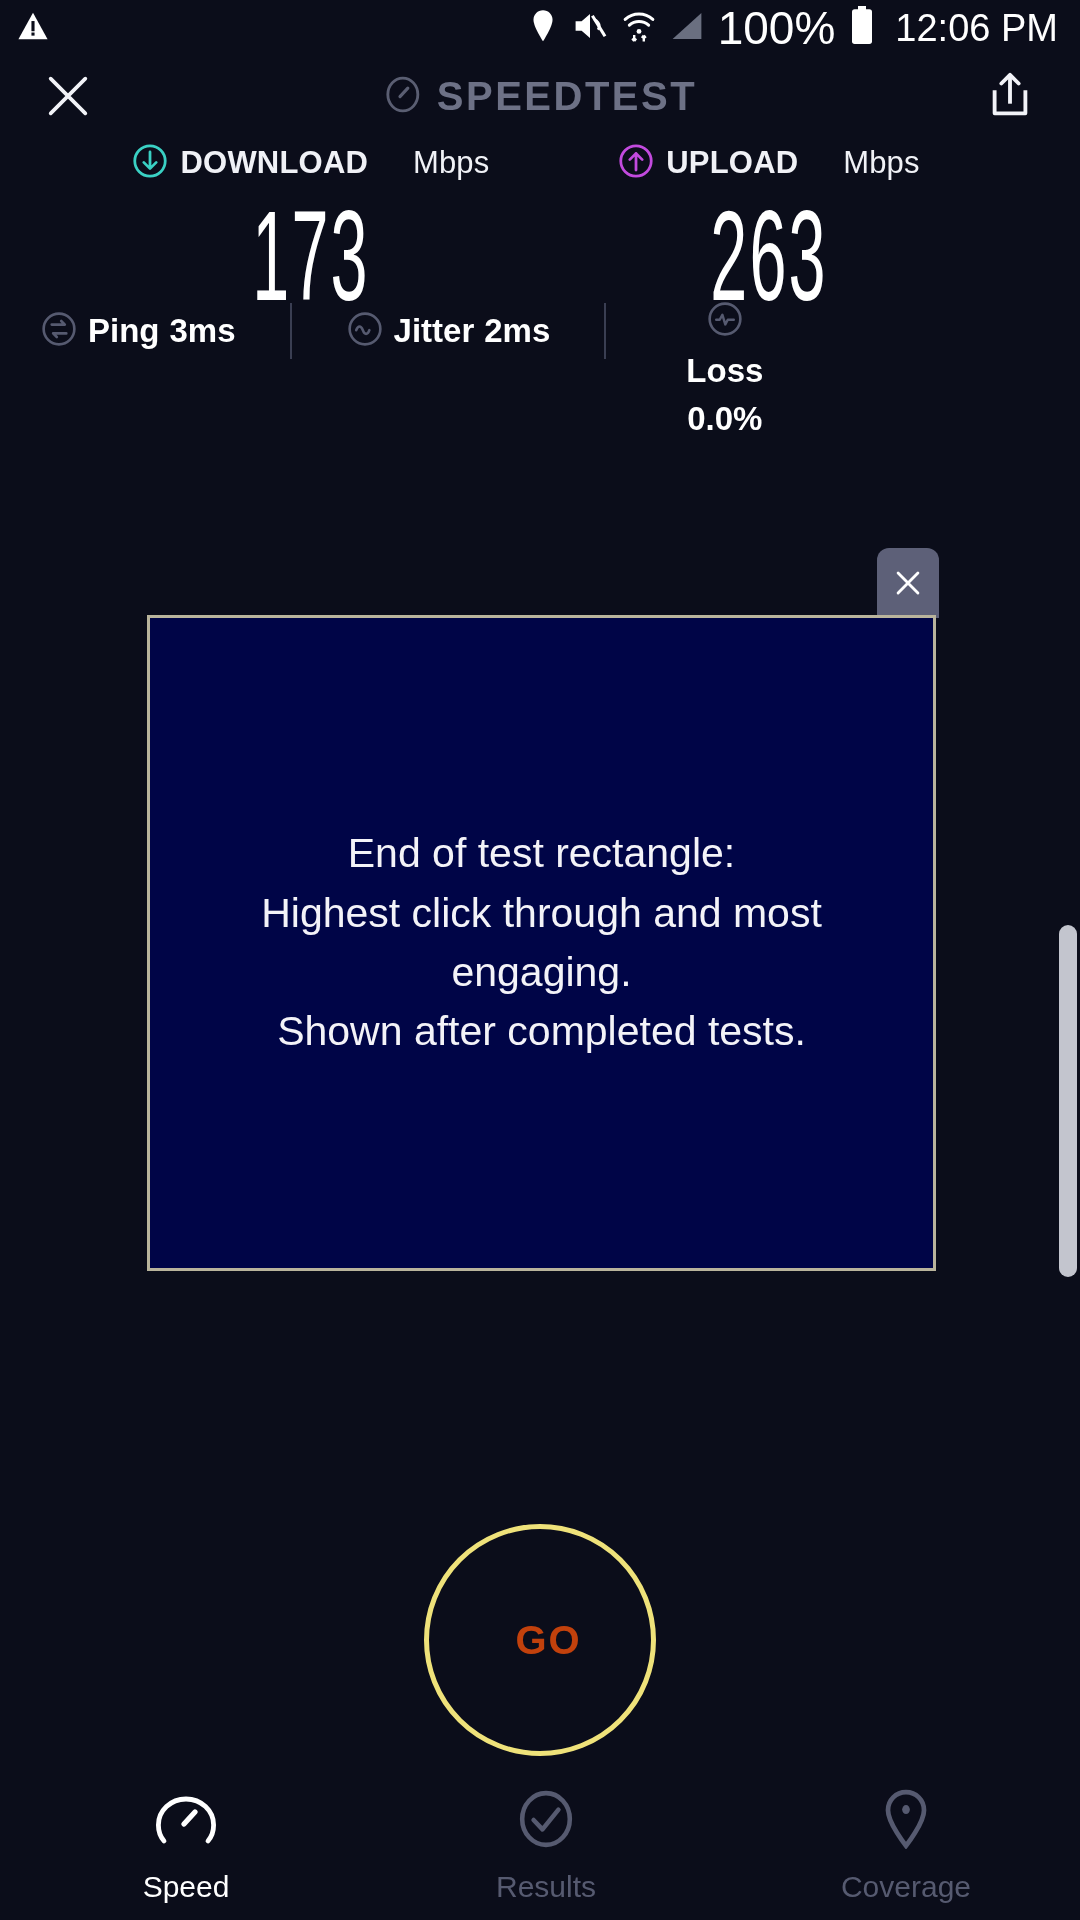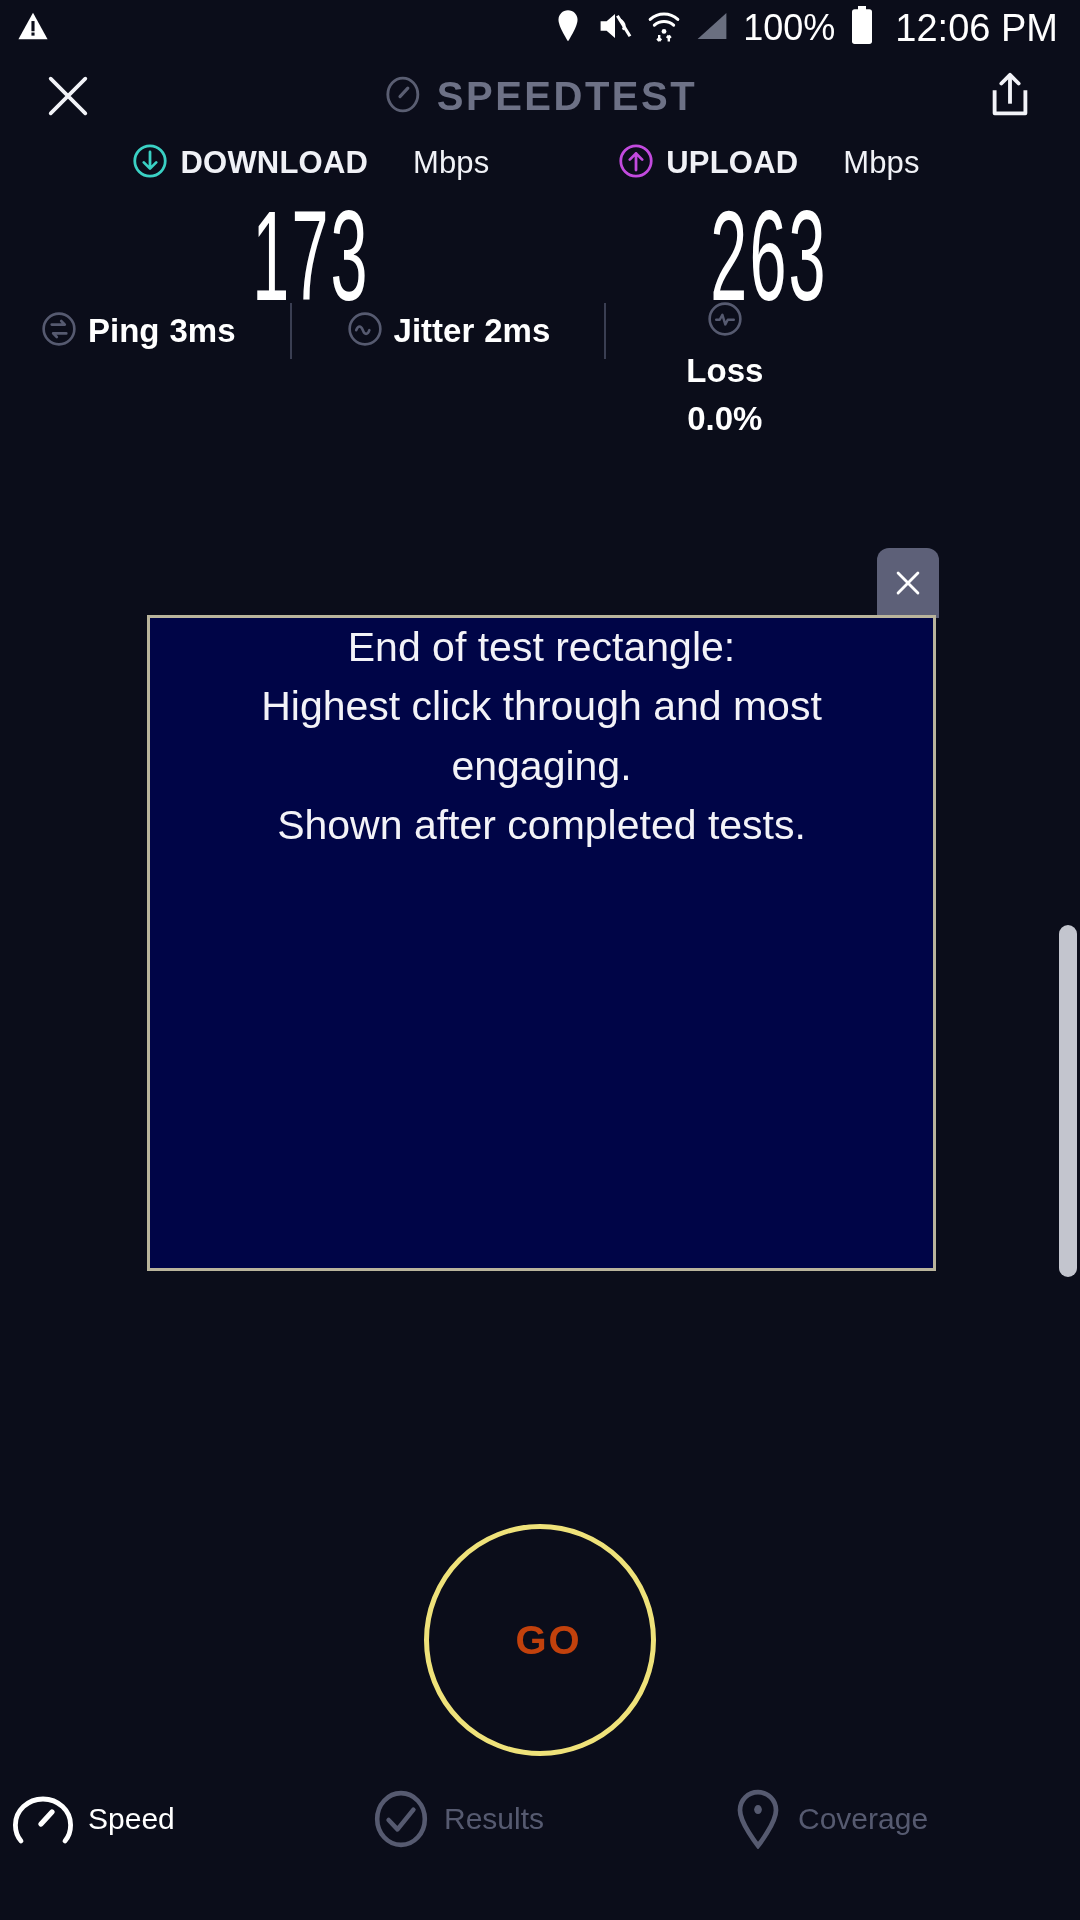--- a/index.html
+++ b/index.html
@@ -24,21 +24,21 @@
     padding:0 22px 0 16px;
   }
   .sb-left { display:flex; align-items:center; gap:10px; }
   .sb-right { margin-left:auto; display:flex; align-items:center; gap:14px; }
   .sb-time {
     font-size:38px; color:#ffffff; letter-spacing:0px;
     font-family:"Liberation Sans", sans-serif;
     margin-left:6px;
   }
   .sb-batt-pct {
-    font-size:36px; color:#ffffff;
+    font-size:46px; color:#ffffff;
   }
   .ic { display:block; }
 
   
   .appbar {
     position:absolute; top:56px; left:0;
     width:1080px; height:80px;
     display:flex; align-items:center;
   }
   .appbar-close {
@@ -126,21 +126,21 @@
   
   .ad-wrap {
     position:absolute;
     left:147px; top:615px;
     width:789px; height:656px;
   }
   .ad-rect {
     position:absolute; inset:0;
     background:#000547;
     border:3px solid #b9b49c;
-    display:flex; align-items:flex-start; justify-content:center;
+    display:flex; align-items:center; justify-content:center;
   }
   .ad-text {
     text-align:center;
     color:#f3f3f8;
     font-size:41px;
     line-height:1.45;
     padding:0 16px;
     white-space:pre-line;
   }
   .ad-close {
@@ -185,23 +185,23 @@
   .bottomnav {
     position:absolute;
     left:0; bottom:0;
     width:1080px; height:144px;
     display:flex;
     align-items:flex-start;
     padding-top:12px;
   }
   .nav-item {
     flex:1;
-    display:flex; flex-direction:row;
+    display:flex; flex-direction:column;
     align-items:center; justify-content:flex-start;
-    gap:14px;
+    gap:20px;
     cursor:pointer;
     margin-left:12px;
   }
   .nav-icon { height:62px; display:flex; align-items:center; justify-content:center; }
   .nav-label {
     font-size:30px;
     color:#565a70;
   }
   .nav-item.active .nav-label { color:#ffffff; }
 </style>

